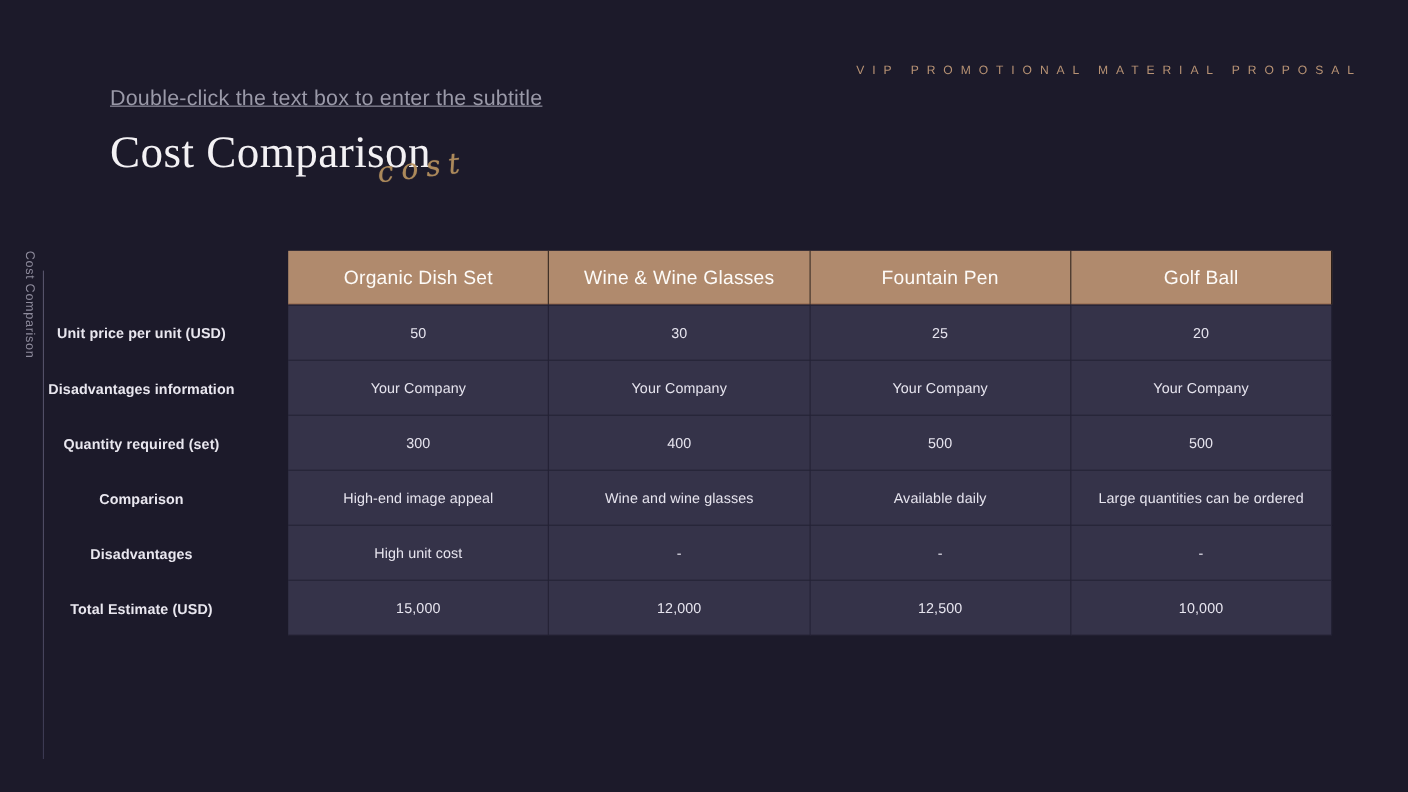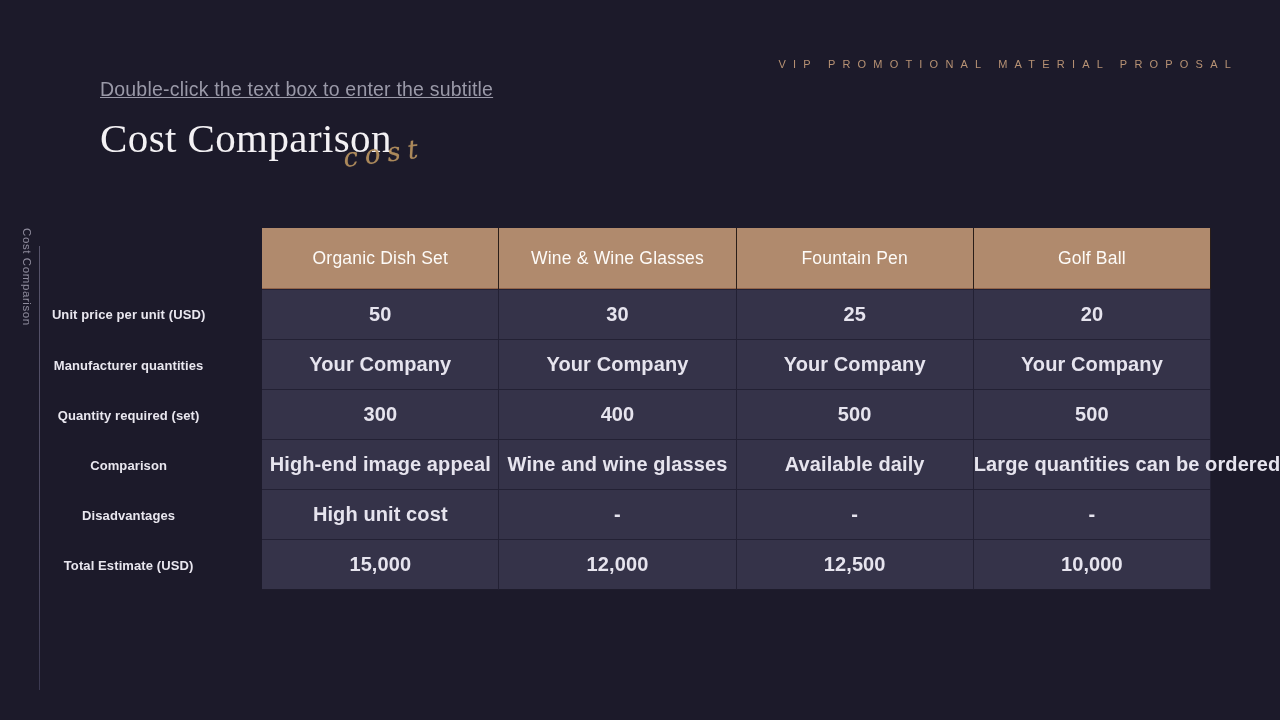--- a/index.html
+++ b/index.html
@@ -123,42 +123,42 @@
 
   .cmp thead th.lblhead {
     background: transparent;
     border: none;
   }
   .cmp thead th.colhead {
     background: #b08a6d;
     color: #fdfbf8;
     font-size: 17.5px;
     font-weight: 400;
-    height: 61px;
+    height: 49px;
     letter-spacing: 0.2px;
     border-right: 1px solid #2a1e19;
     box-shadow: inset 0 -1px 0 rgba(120,70,45,.55);
   }
   .cmp thead th.colhead:first-of-type { border-left: 1px solid #2a1e19; }
 
   .cmp tbody td.rowlabel {
     background: transparent;
     color: #e9e7ef;
     font-size: 13px;
     font-weight: 700;
     text-align: center;
     padding-right: 17px;
     letter-spacing: 0.1px;
     white-space: nowrap;
   }
   .cmp tbody td.cell {
     background: #353349;
     color: #e6e4ee;
-    font-size: 20px;
-    font-weight: 700;
+    font-size: 13px;
+    font-weight: 400;
     height: 49px;
     border-right: 1px solid #232134;
     border-bottom: 1px solid #232134;
     letter-spacing: 0.1px;
     white-space: nowrap;
     overflow: visible;
   }
   .cmp tbody td.cell:first-of-type { border-left: 1px solid #232134; }
   .cmp tbody tr:first-child td.cell { border-top: 1px solid #232134; }
   .cmp tbody tr:last-child td.cell  { border-bottom: 1px solid #1e1c2c; }
@@ -200,21 +200,21 @@
     </thead>
     <tbody>
       <tr>
         <td class="rowlabel">Unit price per unit (USD)</td>
         <td class="cell">50</td>
         <td class="cell">30</td>
         <td class="cell">25</td>
         <td class="cell">20</td>
       </tr>
       <tr>
-        <td class="rowlabel">Manufacturer quantities</td>
+        <td class="rowlabel">Disadvantages information</td>
         <td class="cell">Your Company</td>
         <td class="cell">Your Company</td>
         <td class="cell">Your Company</td>
         <td class="cell">Your Company</td>
       </tr>
       <tr>
         <td class="rowlabel">Quantity required (set)</td>
         <td class="cell">300</td>
         <td class="cell">400</td>
         <td class="cell">500</td>

